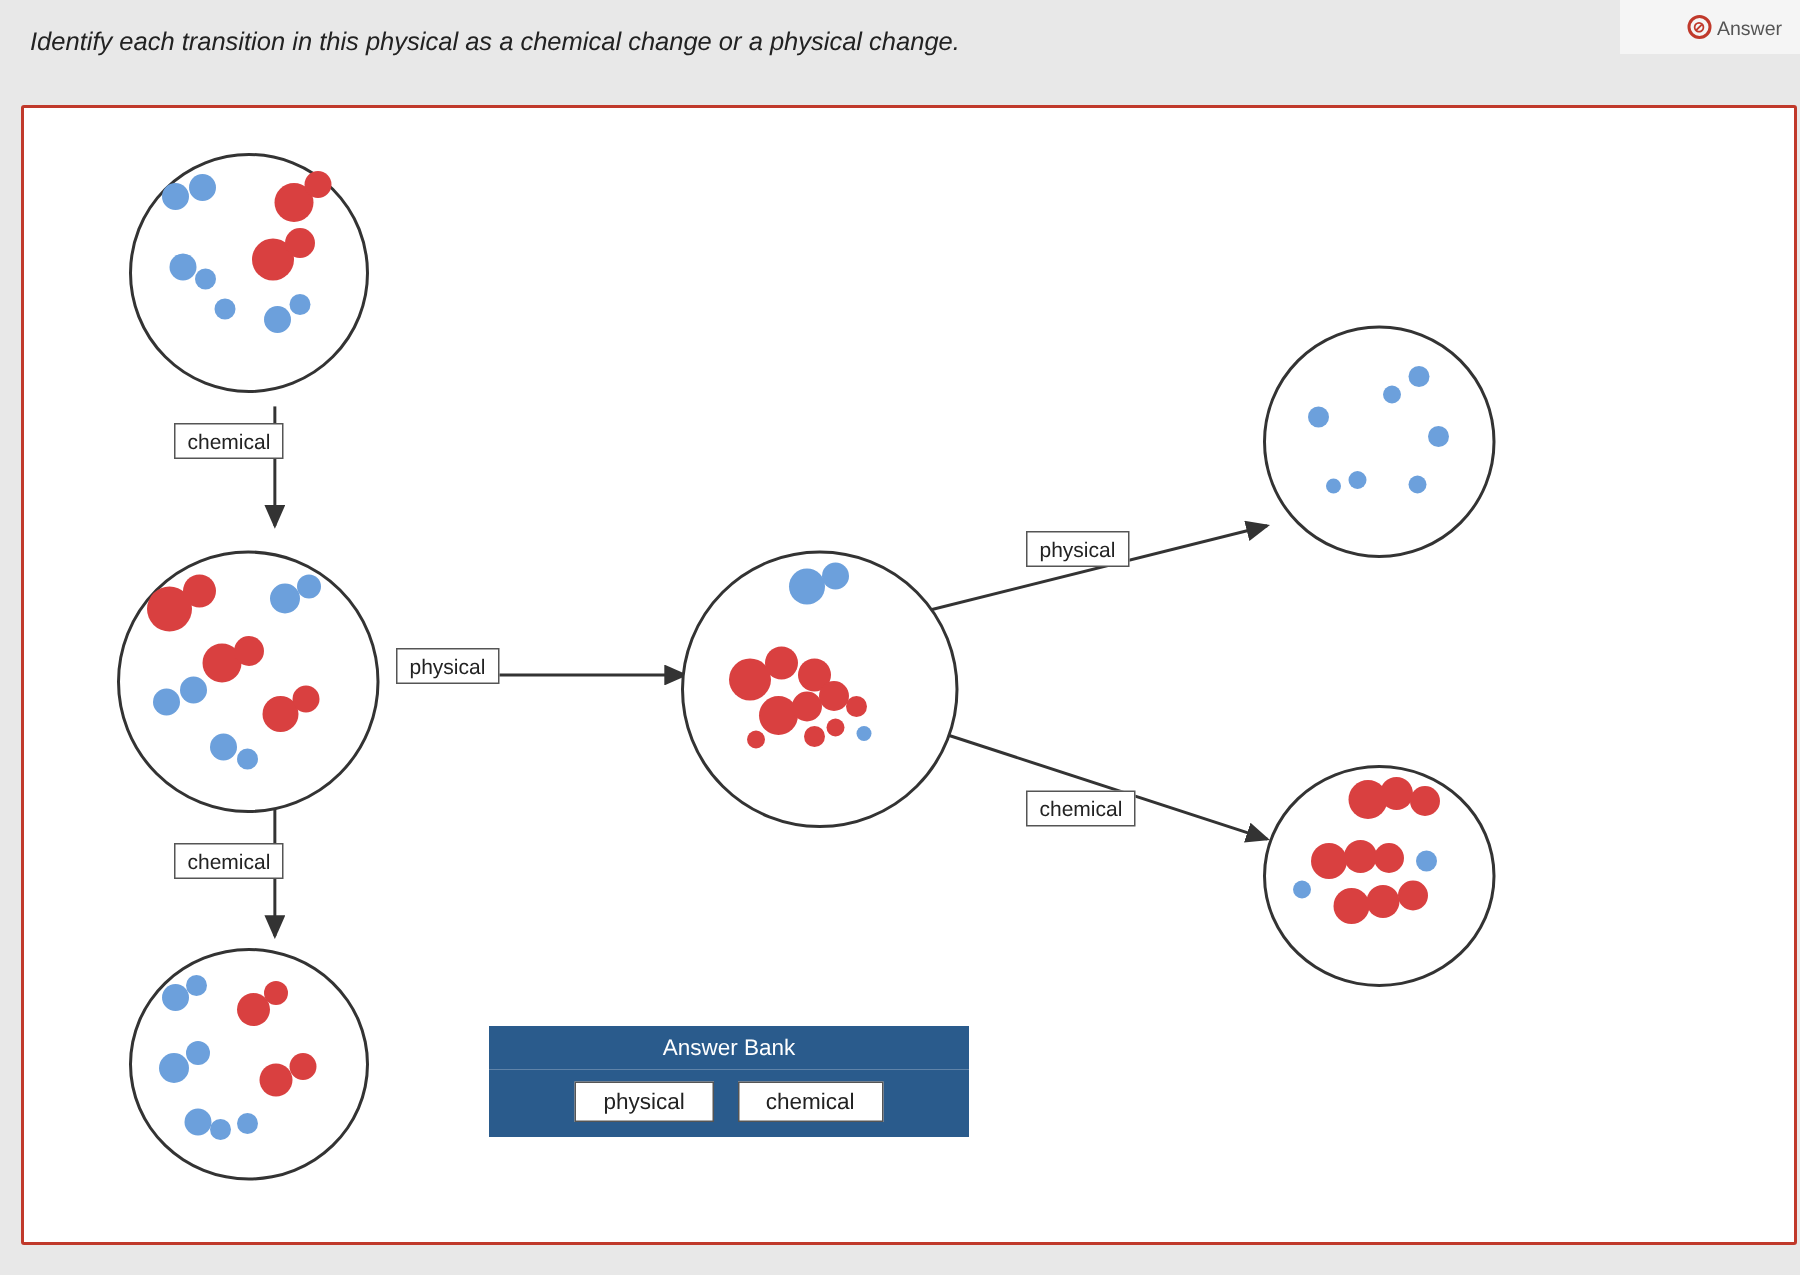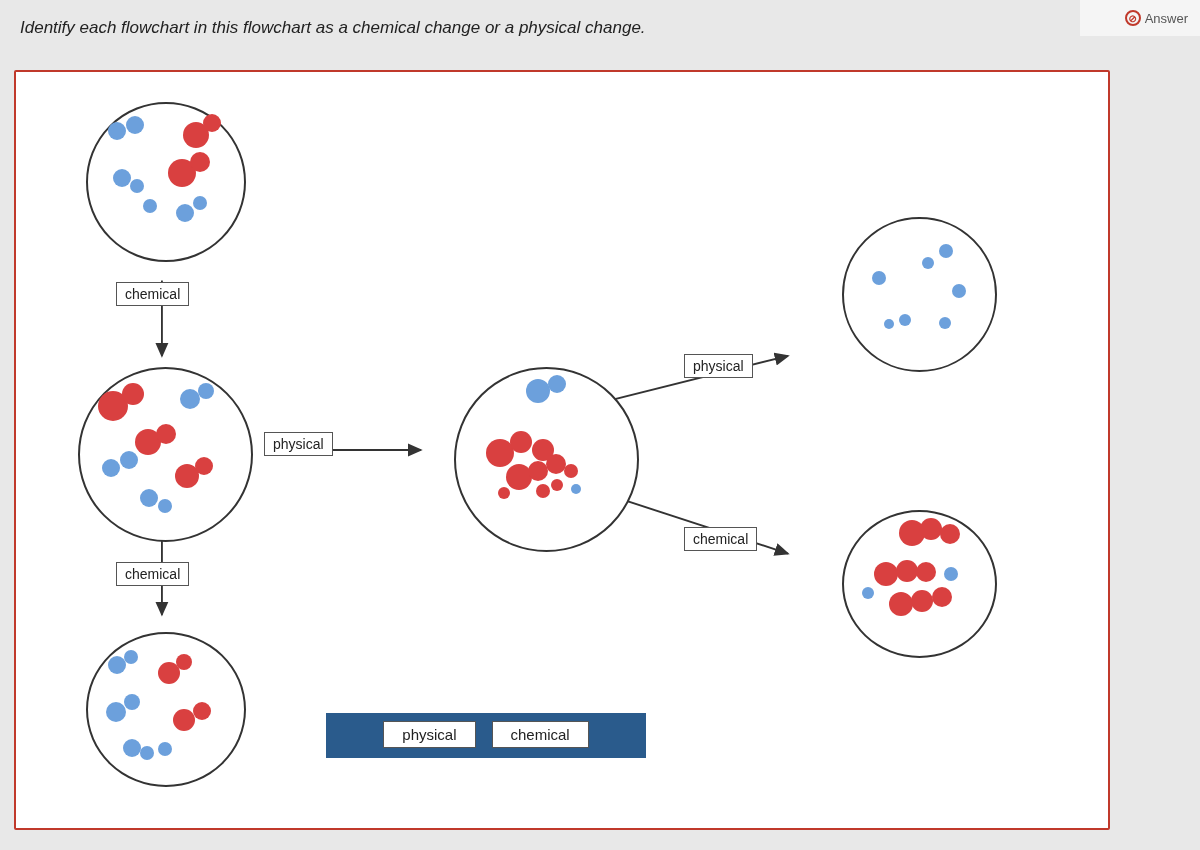--- a/index.html
+++ b/index.html
@@ -51,21 +51,21 @@
       font-style: italic;
       color: #222;
       max-width: 820px;
     }
 
     
     .main-panel {
       position: absolute;
       top: 70px;
       left: 14px;
-      width: 1096px;
+      width: 1184px;
       height: 760px;
       background: white;
       border: 2px solid #c0392b;
       border-radius: 2px;
     }
 
     
     .flowchart-svg {
       position: absolute;
       top: 0; left: 0;
@@ -134,21 +134,21 @@
 <body>
 
 <div class="top-bar">
   <div class="attempt-btn">
     <div class="attempt-icon">⊘</div>
     <span>Answer</span>
   </div>
 </div>
 
 <div class="question-text">
-  <span>Identify each flowchart in this flowchart as a chemical change or a physical change.</span>
+  <span>Identify each transition in this physical as a chemical change or a physical change.</span>
 </div>
 
 <div class="main-panel">
 
   <svg class="flowchart-svg" viewBox="0 0 1160 760">
     <defs>
       <marker id="arrowhead" markerWidth="8" markerHeight="7" refX="7" refY="3.5" orient="auto">
         <polygon points="0 0, 8 3.5, 0 7" fill="#333"></polygon>
       </marker>
     </defs>
@@ -288,20 +288,23 @@
 
     <div class="dot" style="width:24px;height:24px;background:#d94040;left:45px;top:80px;"></div>
     <div class="dot" style="width:22px;height:22px;background:#d94040;left:67px;top:78px;"></div>
     <div class="dot" style="width:20px;height:20px;background:#d94040;left:88px;top:75px;"></div>
 
     <div class="dot" style="width:14px;height:14px;background:#6ca0dc;left:100px;top:55px;"></div>
     <div class="dot" style="width:12px;height:12px;background:#6ca0dc;left:18px;top:75px;"></div>
   </div>
 
   <div class="answer-bank">
+    <div class="answer-bank-header">
+      <span>Answer Bank</span>
+    </div>
     <div class="answer-bank-body">
       <div class="answer-chip">
         <span>physical</span>
       </div>
       <div class="answer-chip">
         <span>chemical</span>
       </div>
     </div>
   </div>
 

